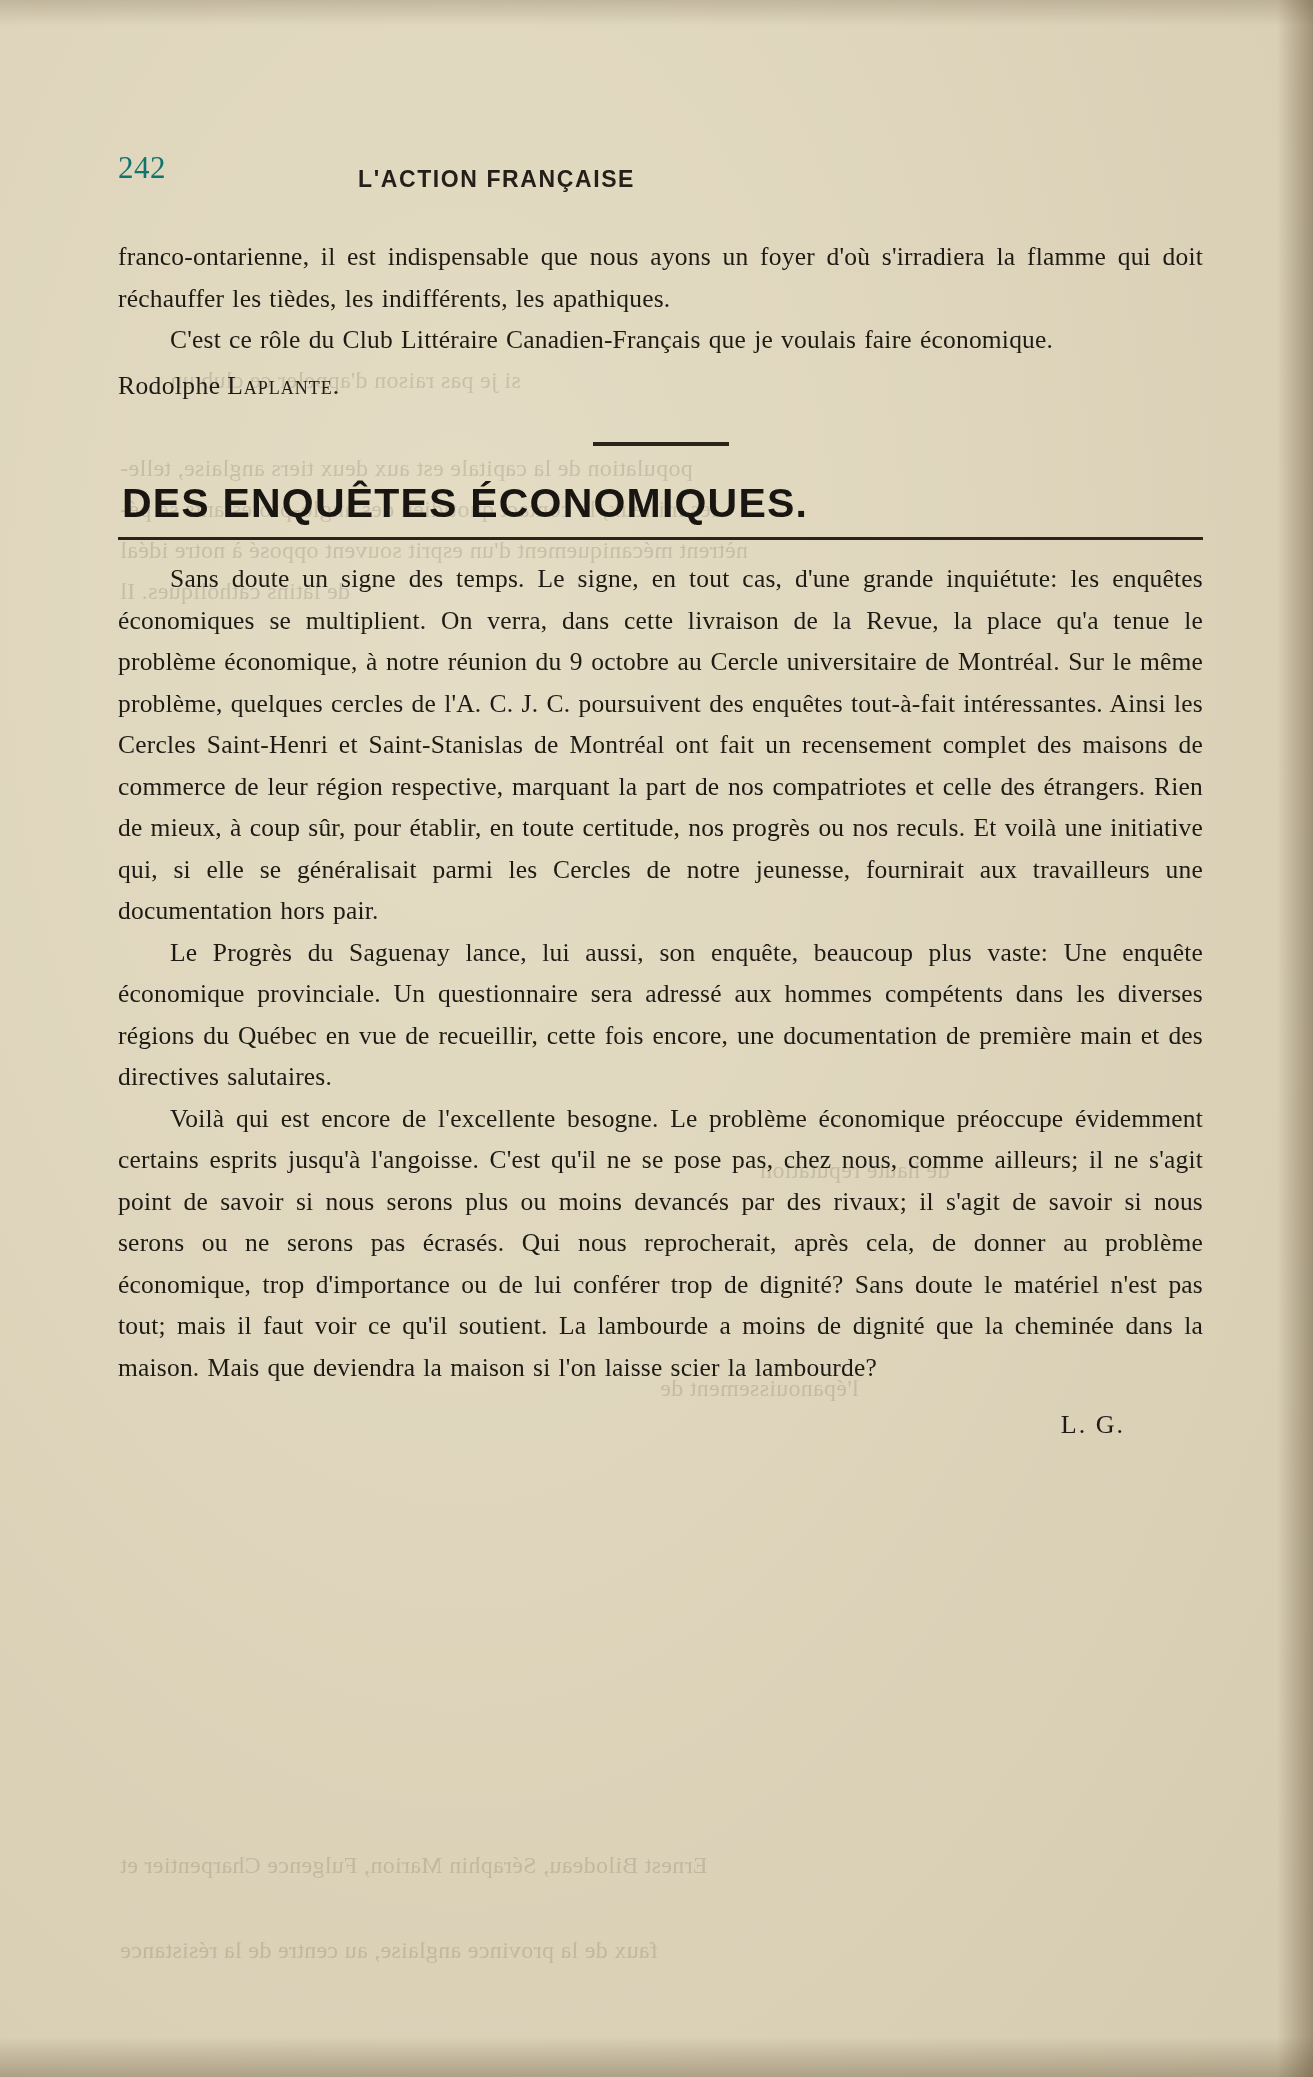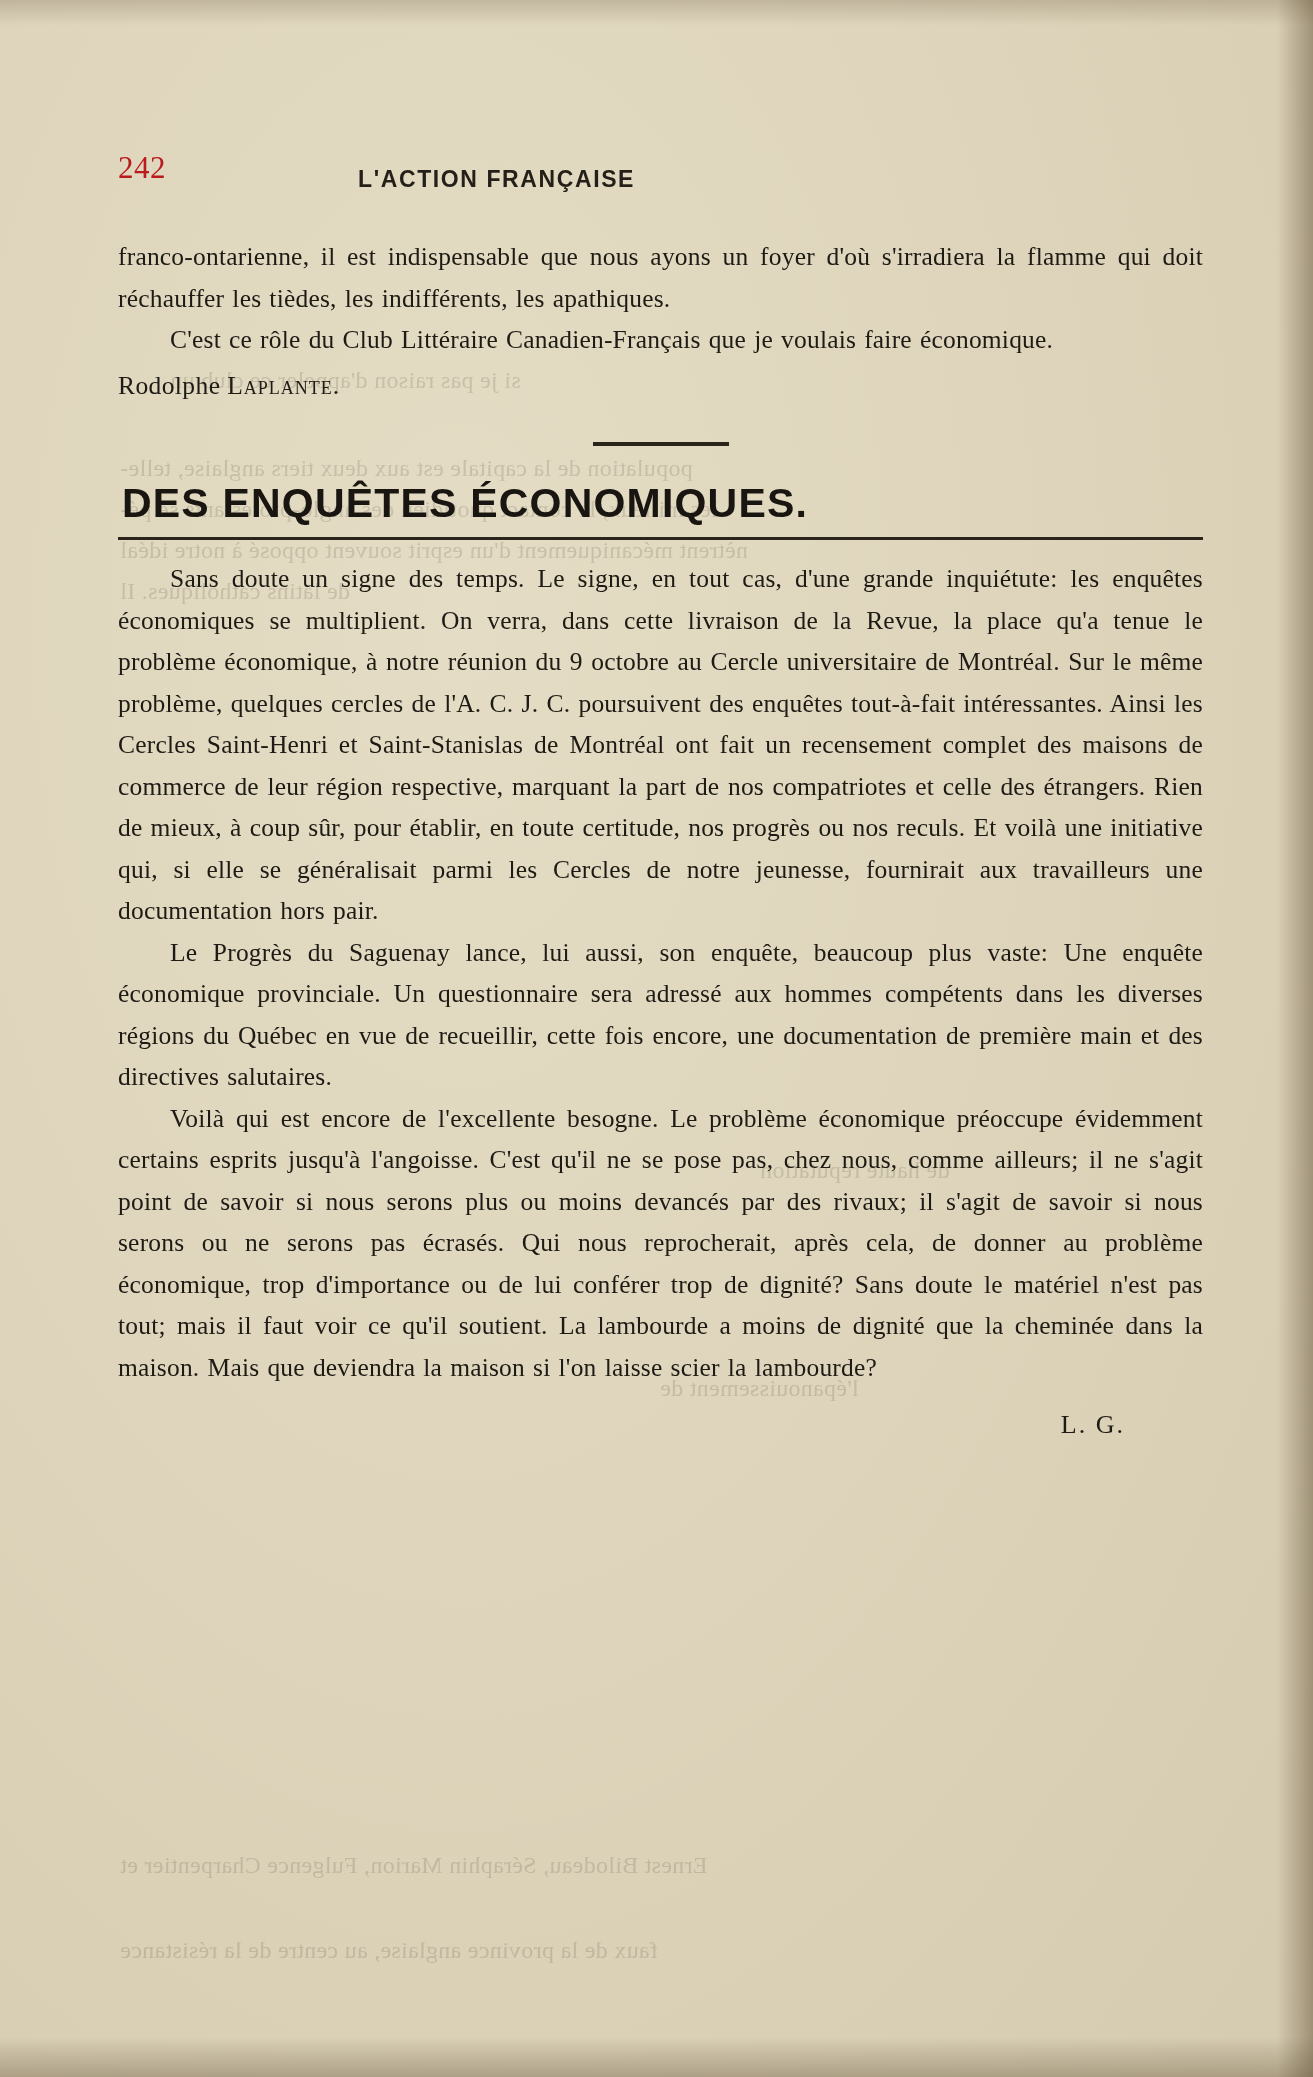--- a/index.html
+++ b/index.html
@@ -55,21 +55,21 @@
     position: relative;
     height: 52px;
     margin-bottom: 34px;
   }
   .folio {
     position: absolute;
     left: 0;
     top: 0;
     font-size: 31px;
     letter-spacing: 0.5px;
-    color: #b91c1c;
+    color: #0f766e;
   }
   .head-title {
     position: absolute;
     left: 240px;
     top: 16px;
     font-size: 23px;
     letter-spacing: 1.6px;
     color: #241f18;
     font-family: "Liberation Sans", sans-serif;
     font-weight: 600;

